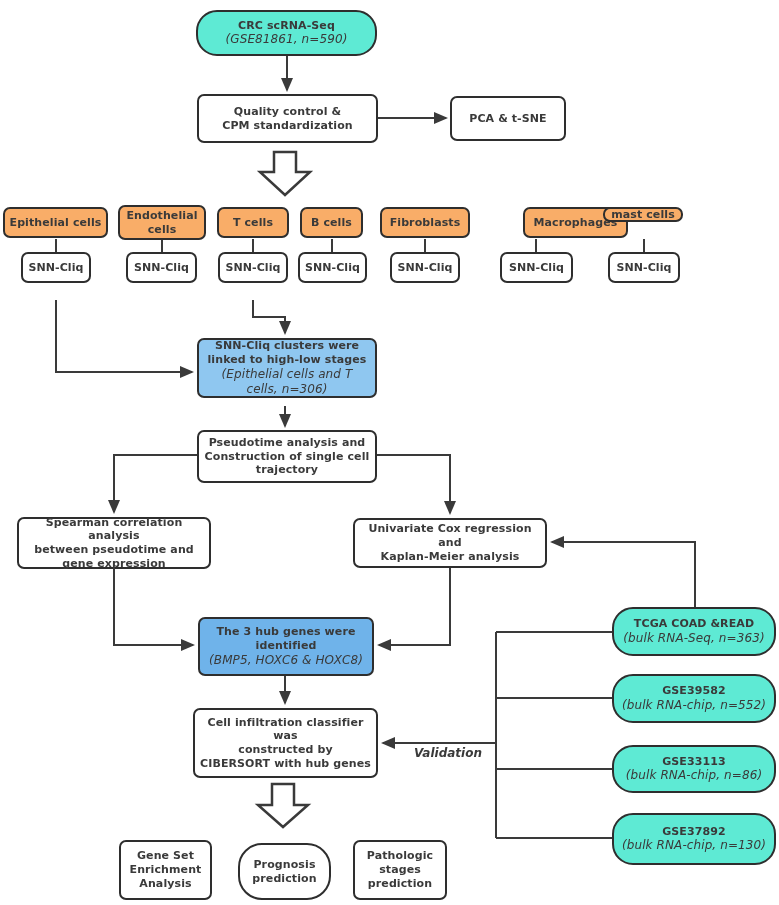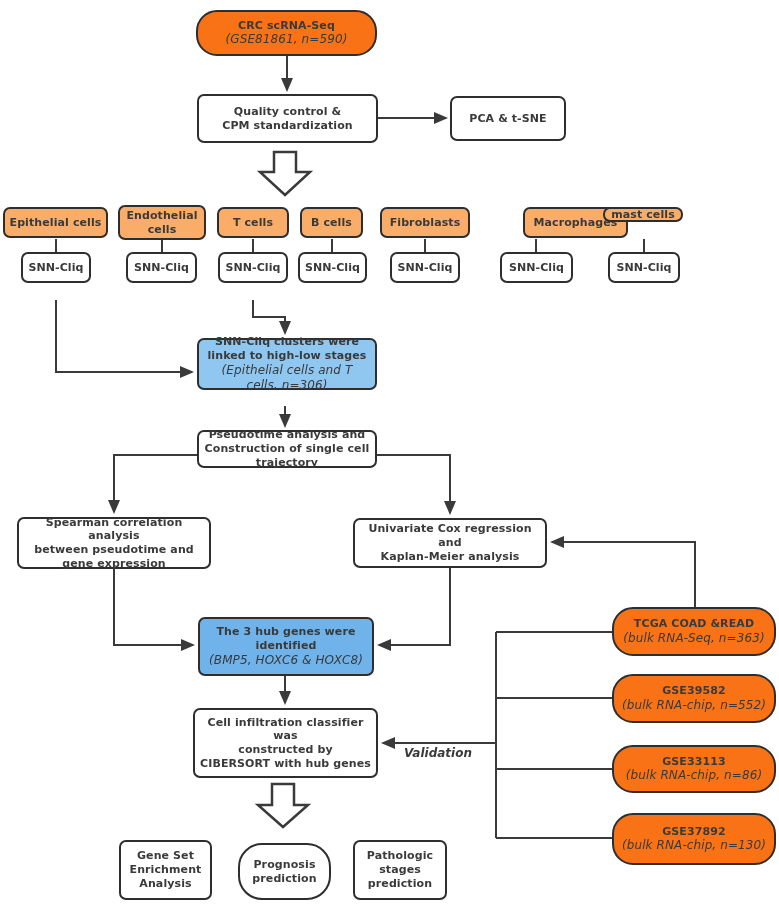--- a/index.html
+++ b/index.html
@@ -9,53 +9,53 @@
   }
   .connectors{position:absolute;left:0;top:0;width:779px;height:905px;pointer-events:none;}
   .box{
     position:absolute;box-sizing:border-box;border:2px solid #2e2e2e;border-radius:7px;
     background:#ffffff;display:flex;flex-direction:column;align-items:center;justify-content:center;
     text-align:center;font-weight:bold;font-size:11px;line-height:1.25;letter-spacing:0.1px;
     padding:1px 2px;white-space:pre-line;
   }
   .t{white-space:pre-line;}
   .sub{white-space:pre-line;font-style:italic;font-weight:400;font-size:12px;}
-  .orange{background:#f97316;border-radius:21px;}
+  .orange{background:#5eead4;border-radius:21px;}
   .orange-light{background:#f9ad68;}
   .blue-light{background:#8fc7f0;}
   .blue-med{background:#6fb3ea;}
   .n-crc{left:196px;top:10px;width:181px;height:46px;}
   .n-qc{left:197px;top:94px;width:181px;height:49px;}
   .n-pca{left:450px;top:96px;width:116px;height:45px;}
   .c0{left:3px;top:207px;width:105px;height:31px;}
   .c1{left:118px;top:205px;width:88px;height:35px;}
   .c2{left:217px;top:207px;width:72px;height:31px;}
   .c3{left:300px;top:207px;width:63px;height:31px;}
   .c4{left:380px;top:207px;width:90px;height:31px;}
   .c5{left:483px;top:207px;width:105px;height:31px;margin-left:40px;}
   .c6{left:603px;top:207px;width:80px;height:15px;}
   .snn{top:252px;height:31px;}
   .s0{left:21px;width:70px;} .s1{left:126px;width:71px;} .s2{left:218px;width:70px;}
   .s3{left:298px;width:69px;} .s4{left:390px;width:70px;} .s5{left:500px;width:73px;}
   .s6{left:608px;width:72px;}
-  .n-cluster{left:197px;top:338px;width:180px;height:52px;}
-  .n-pseudo{left:197px;top:430px;width:180px;height:38px;}
+  .n-cluster{left:197px;top:338px;width:180px;height:60px;}
+  .n-pseudo{left:197px;top:430px;width:180px;height:53px;}
   .n-spearman{left:17px;top:517px;width:194px;height:52px;}
   .n-cox{left:353px;top:518px;width:194px;height:50px;}
   .n-hub{left:198px;top:617px;width:176px;height:59px;}
   .n-ciber{left:193px;top:708px;width:185px;height:70px;}
   .n-tcga{left:612px;top:607px;width:164px;height:49px;}
   .n-g39582{left:612px;top:674px;width:164px;height:49px;}
   .n-g33113{left:612px;top:745px;width:164px;height:48px;}
   .n-g37892{left:612px;top:813px;width:164px;height:52px;}
   .n-gsea{left:119px;top:840px;width:93px;height:60px;}
   .n-prog{left:238px;top:843px;width:93px;height:57px;border-radius:24px;}
   .n-path{left:353px;top:840px;width:94px;height:60px;}
   .lbl-validation{
-    position:absolute;left:394px;top:746px;width:88px;text-align:center;
+    position:absolute;left:394px;top:746px;width:88px;text-align:right;
     font-weight:bold;font-style:italic;font-size:12px;
   }
 </style>
 </head>
 <body>
 
 <div class="canvas">
 
   <svg class="connectors" width="779" height="905" viewBox="0 0 779 905">
     <defs>

